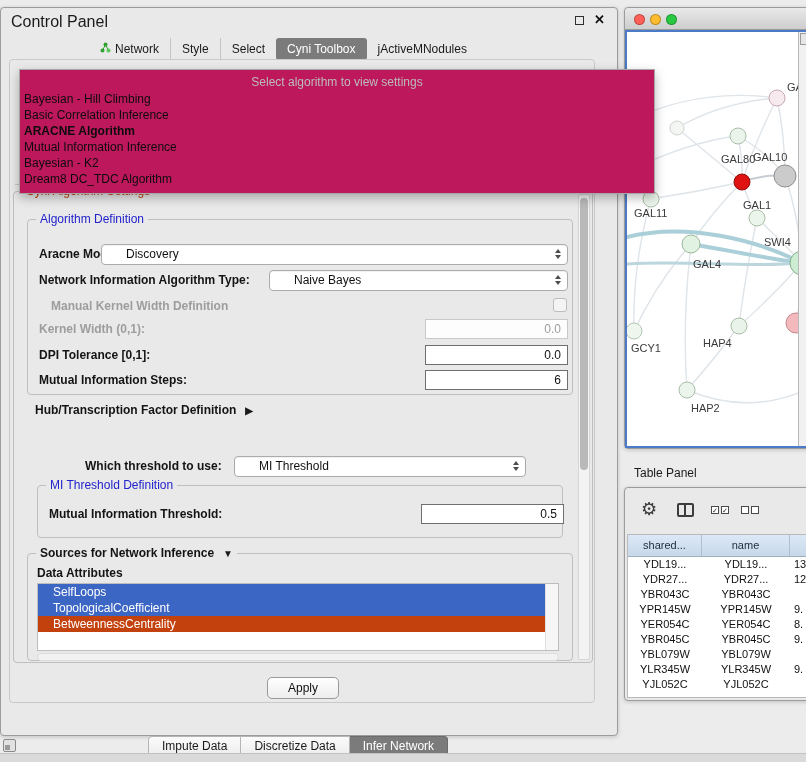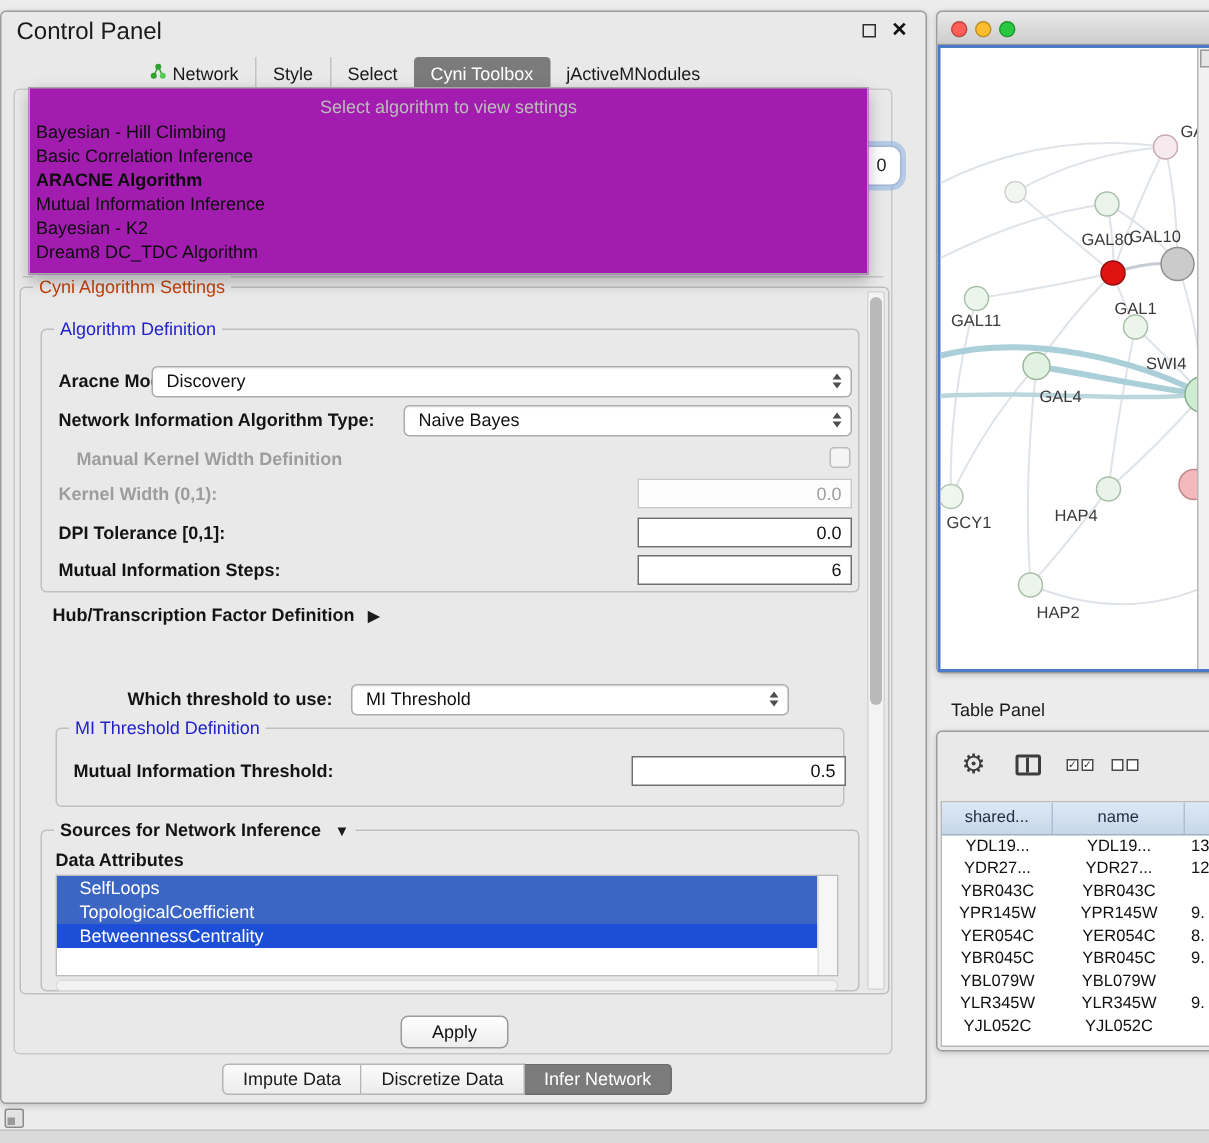--- a/index.html
+++ b/index.html
@@ -15,38 +15,38 @@
   .cp-close { position:absolute; right:12px; top:4px; font-size:13px; font-weight:bold; color:#111; }
 
   .toptabs { position:absolute; display:flex; align-items:center; height:23px; font-size:12px; }
   .toptab { display:flex; align-items:center; gap:4px; padding:0 11px; height:22px; color:#1a1a1a; border-left:1px solid #c4c4c4; cursor:default; white-space:nowrap; }
   .toptab:first-child { border-left:none; }
   .toptab.active { background:#7b7b7b; color:#fff; border-radius:3px; border-left:none; }
   .toptab.active + .toptab { border-left:none; }
 
   .content-border { position:absolute; left:8px; top:51px; width:586px; height:644px; border:1px solid #c9c9c9; border-radius:4px; pointer-events:none; }
 
-  .popup { position:absolute; left:18px; top:50px; width:560px; background:#a21caf; border:1px solid #a6a6a6; box-shadow:0 4px 10px rgba(0,0,0,.28); z-index:10; padding:3px 0 6px 0; }
+  .popup { position:absolute; left:18px; top:61px; width:636px; background:#be185d; border:1px solid #a6a6a6; box-shadow:0 4px 10px rgba(0,0,0,.28); z-index:10; padding:3px 0 6px 0; }
   .popup .ph { height:18px; line-height:18px; text-align:center; color:#bcbcbc; font-size:12px; }
   .dd-item { height:16px; line-height:16px; padding-left:4px; font-size:12px; color:#0c0c0c; white-space:nowrap; }
   .dd-item.selected { font-weight:bold; }
 
   .spinner-bg { position:absolute; left:556px; top:89px; width:44px; height:27px; background:#fff; border:1px solid #9fb6d4; border-radius:7px; box-shadow:0 0 0 3px rgba(115,165,225,.45); font-size:12px; color:#222; text-align:right; line-height:25px; padding-right:9px; z-index:2; }
   .remnant { position:absolute; left:14px; top:176px; width:574px; height:1px; background:#c7c7c7; }
 
   .group { position:absolute; border:1px solid #bfbfbf; border-radius:4px; }
   .gtitle { position:absolute; top:-8px; left:8px; background:#e9e9e9; padding:0 4px; font-size:12px; color:#c2410c; white-space:nowrap; }
   .gtitle.blue { color:#2222cc; }
   .gtitle.green { color:#2db52d; }
   .gtitle.bold { font-weight:bold; color:#141414; }
 
   .lbl { position:absolute; font-size:12px; font-weight:bold; color:#141414; line-height:15px; white-space:nowrap; }
   .lbl.gray { color:#9d9d9d; }
 
-  .combo { position:absolute; height:21px; background:#fff; border:1px solid #ababab; border-radius:4px; font-size:12px; color:#111; line-height:19px; padding:0 22px 0 9px; box-shadow:inset 0 1px 1px rgba(0,0,0,.06); }
+  .combo { position:absolute; height:21px; background:#fff; border:1px solid #ababab; border-radius:4px; font-size:12px; color:#111; line-height:19px; padding:0 22px 0 24px; box-shadow:inset 0 1px 1px rgba(0,0,0,.06); }
   .combo .arrows { position:absolute; right:6px; top:4px; display:flex; flex-direction:column; gap:2px; }
   .tri-up { width:0; height:0; border-left:3.5px solid transparent; border-right:3.5px solid transparent; border-bottom:4px solid #4d4d4d; }
   .tri-dn { width:0; height:0; border-left:3.5px solid transparent; border-right:3.5px solid transparent; border-top:4px solid #4d4d4d; }
 
   .field { position:absolute; height:20px; background:#fff; border:1px solid #6f6f6f; font-size:12px; color:#111; text-align:right; line-height:18px; padding:0 6px; }
   .field.disabled { border-color:#c9c9c9; color:#9d9d9d; background:#fdfdfd; }
 
   .chk { position:absolute; width:14px; height:14px; border:1px solid #bdbdbd; border-radius:3px; background:#f4f4f4; }
 
   .hub { position:absolute; font-size:12px; font-weight:bold; color:#141414; }
@@ -216,27 +216,27 @@
       <span class="gtitle bold">
         <span>Sources for Network Inference</span><span class="tri-glyph">▼</span>
       </span>
     </div>
     <span class="lbl" style="left:36px;top:558px;">Data Attributes</span>
 
     <div class="attr-list" style="left:36px;top:575px;width:522px;height:68px;">
       <div class="attr-scroll"></div>
     <div class="attr-item" style="background: rgb(60, 102, 196);">SelfLoops</div>
         <div class="attr-item" style="background: rgb(60, 102, 196);">TopologicalCoefficient</div>
-        <div class="attr-item" style="background: #1d4ed8;">BetweennessCentrality</div>
+        <div class="attr-item" style="background: #c2410c;">BetweennessCentrality</div>
       </div>
     <div class="hscroll" style="left:36px;top:645px;width:522px;height:8px;"></div>
 
     <div class="btn" style="left:266px;top:669px;width:72px;height:22px;">Apply</div>
 
-    <div class="seg" style="left:147px;top:701px;">
+    <div class="seg" style="left:147px;top:728px;">
         <div class="seg-item">Impute Data</div>
         <div class="seg-item">Discretize Data</div>
         <div class="seg-item active">Infer Network</div>
       </div>
   </div>
 
   <div class="win" style="left:624px;top:7px;width:235px;height:442px;background:#dcdcdc;">
     <div class="net-title">
       <span class="lights">
           <span class="light" style="background: rgb(255, 95, 87);"></span>

